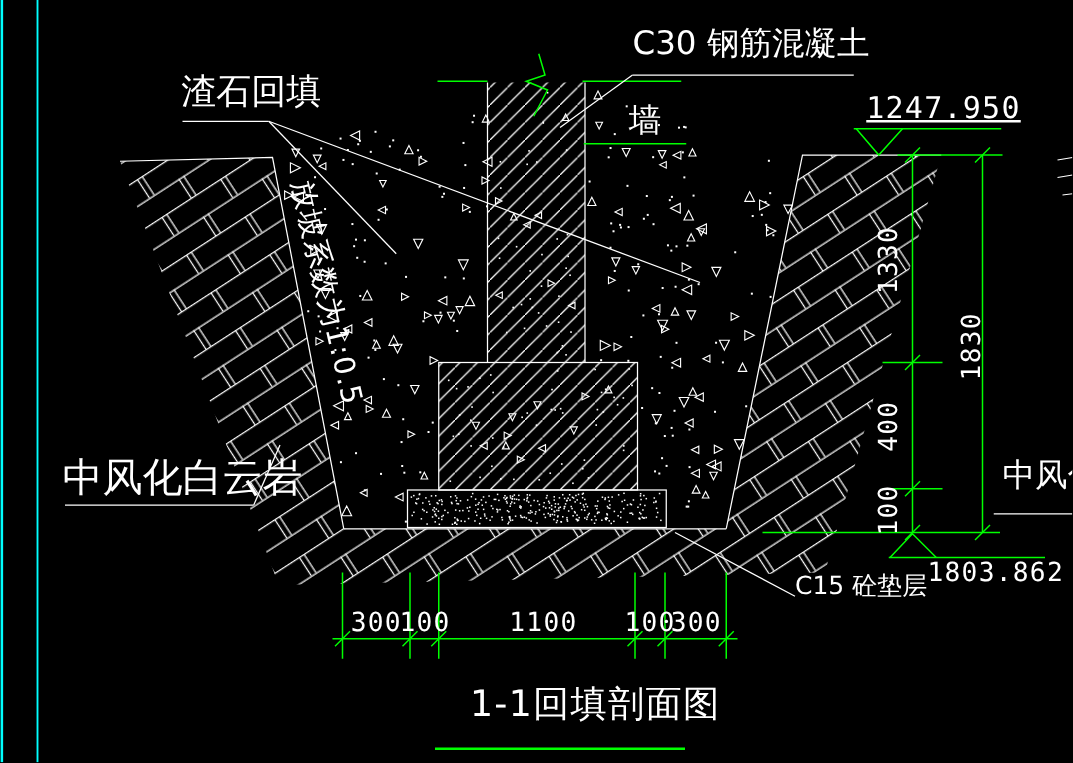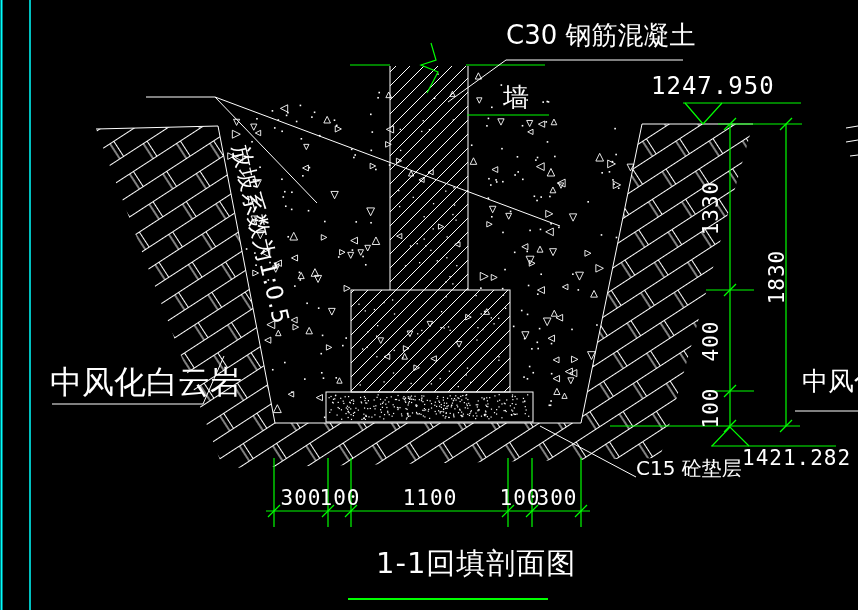--- a/index.html
+++ b/index.html
@@ -811,40 +811,41 @@
         <line x1="345" y1="517" x2="357" y2="505"></line>
         <line x1="502" y1="517" x2="514" y2="505"></line>
         <line x1="526" y1="517" x2="538" y2="505"></line>
         <line x1="575" y1="517" x2="587" y2="505"></line>
       </g>
     </g>
   </svg>
 
   <div class="lbl cjk" style="left:506px;top:22px;font-size:26px;">C30 钢筋混凝土</div>
 
+  <div class="lbl cjk" style="left:145px;top:58px;font-size:28px;">渣石回填</div>
 
   <div class="lbl cjk" style="left:503px;top:84px;font-size:26px;">墙</div>
 
   <div class="lbl cjk" style="left:252px;top:142px;font-size:23px;letter-spacing:1px;transform:rotate(77deg);transform-origin:left top;">放坡系数为1:0.5</div>
 
   <div class="lbl cjk" style="left:50px;top:366px;font-size:32px;">中风化白云岩</div>
 
   <div class="lbl cjk" style="left:802px;top:368px;font-size:26px;">中风化</div>
 
   <div class="lbl cjk" style="left:636px;top:458px;font-size:20px;">C15 砼垫层</div>
 
-  <div class="lbl num" style="left:651px;top:74px;font-size:24px;letter-spacing:1px;">1247.950</div>
-
-  <div class="lbl num" style="left:742px;top:447px;font-size:21px;letter-spacing:1px;">1421.282</div>
+  <div class="lbl num" style="left:693px;top:74px;font-size:24px;letter-spacing:1px;text-decoration:underline;">1247.950</div>
+
+  <div class="lbl num" style="left:742px;top:447px;font-size:21px;letter-spacing:1px;">1803.862</div>
 
   <div class="lbl num dimnum vdim" style="left:679px;top:197px;">1330</div>
   <div class="lbl num dimnum vdim" style="left:679px;top:330px;">400</div>
   <div class="lbl num dimnum vdim" style="left:679px;top:397px;">100</div>
   <div class="lbl num dimnum vdim" style="left:745px;top:266px;">1830</div>
 
   <div class="lbl num dimnum" style="left:276px;top:487px;width:50px;">300</div>
   <div class="lbl num dimnum" style="left:318px;top:487px;width:44px;">100</div>
-  <div class="lbl num dimnum" style="left:398px;top:487px;width:64px;">1100</div>
+  <div class="lbl num dimnum" style="left:398px;top:487px;width:64px;text-align:right;">1100</div>
   <div class="lbl num dimnum" style="left:498px;top:487px;width:44px;">100</div>
   <div class="lbl num dimnum" style="left:532px;top:487px;width:50px;">300</div>
 
   <div class="lbl cjk" style="left:360px;top:548px;font-size:29px;letter-spacing:1px;margin-left:16px;">1-1回填剖面图</div>
 </div>
 
 </body></html>

